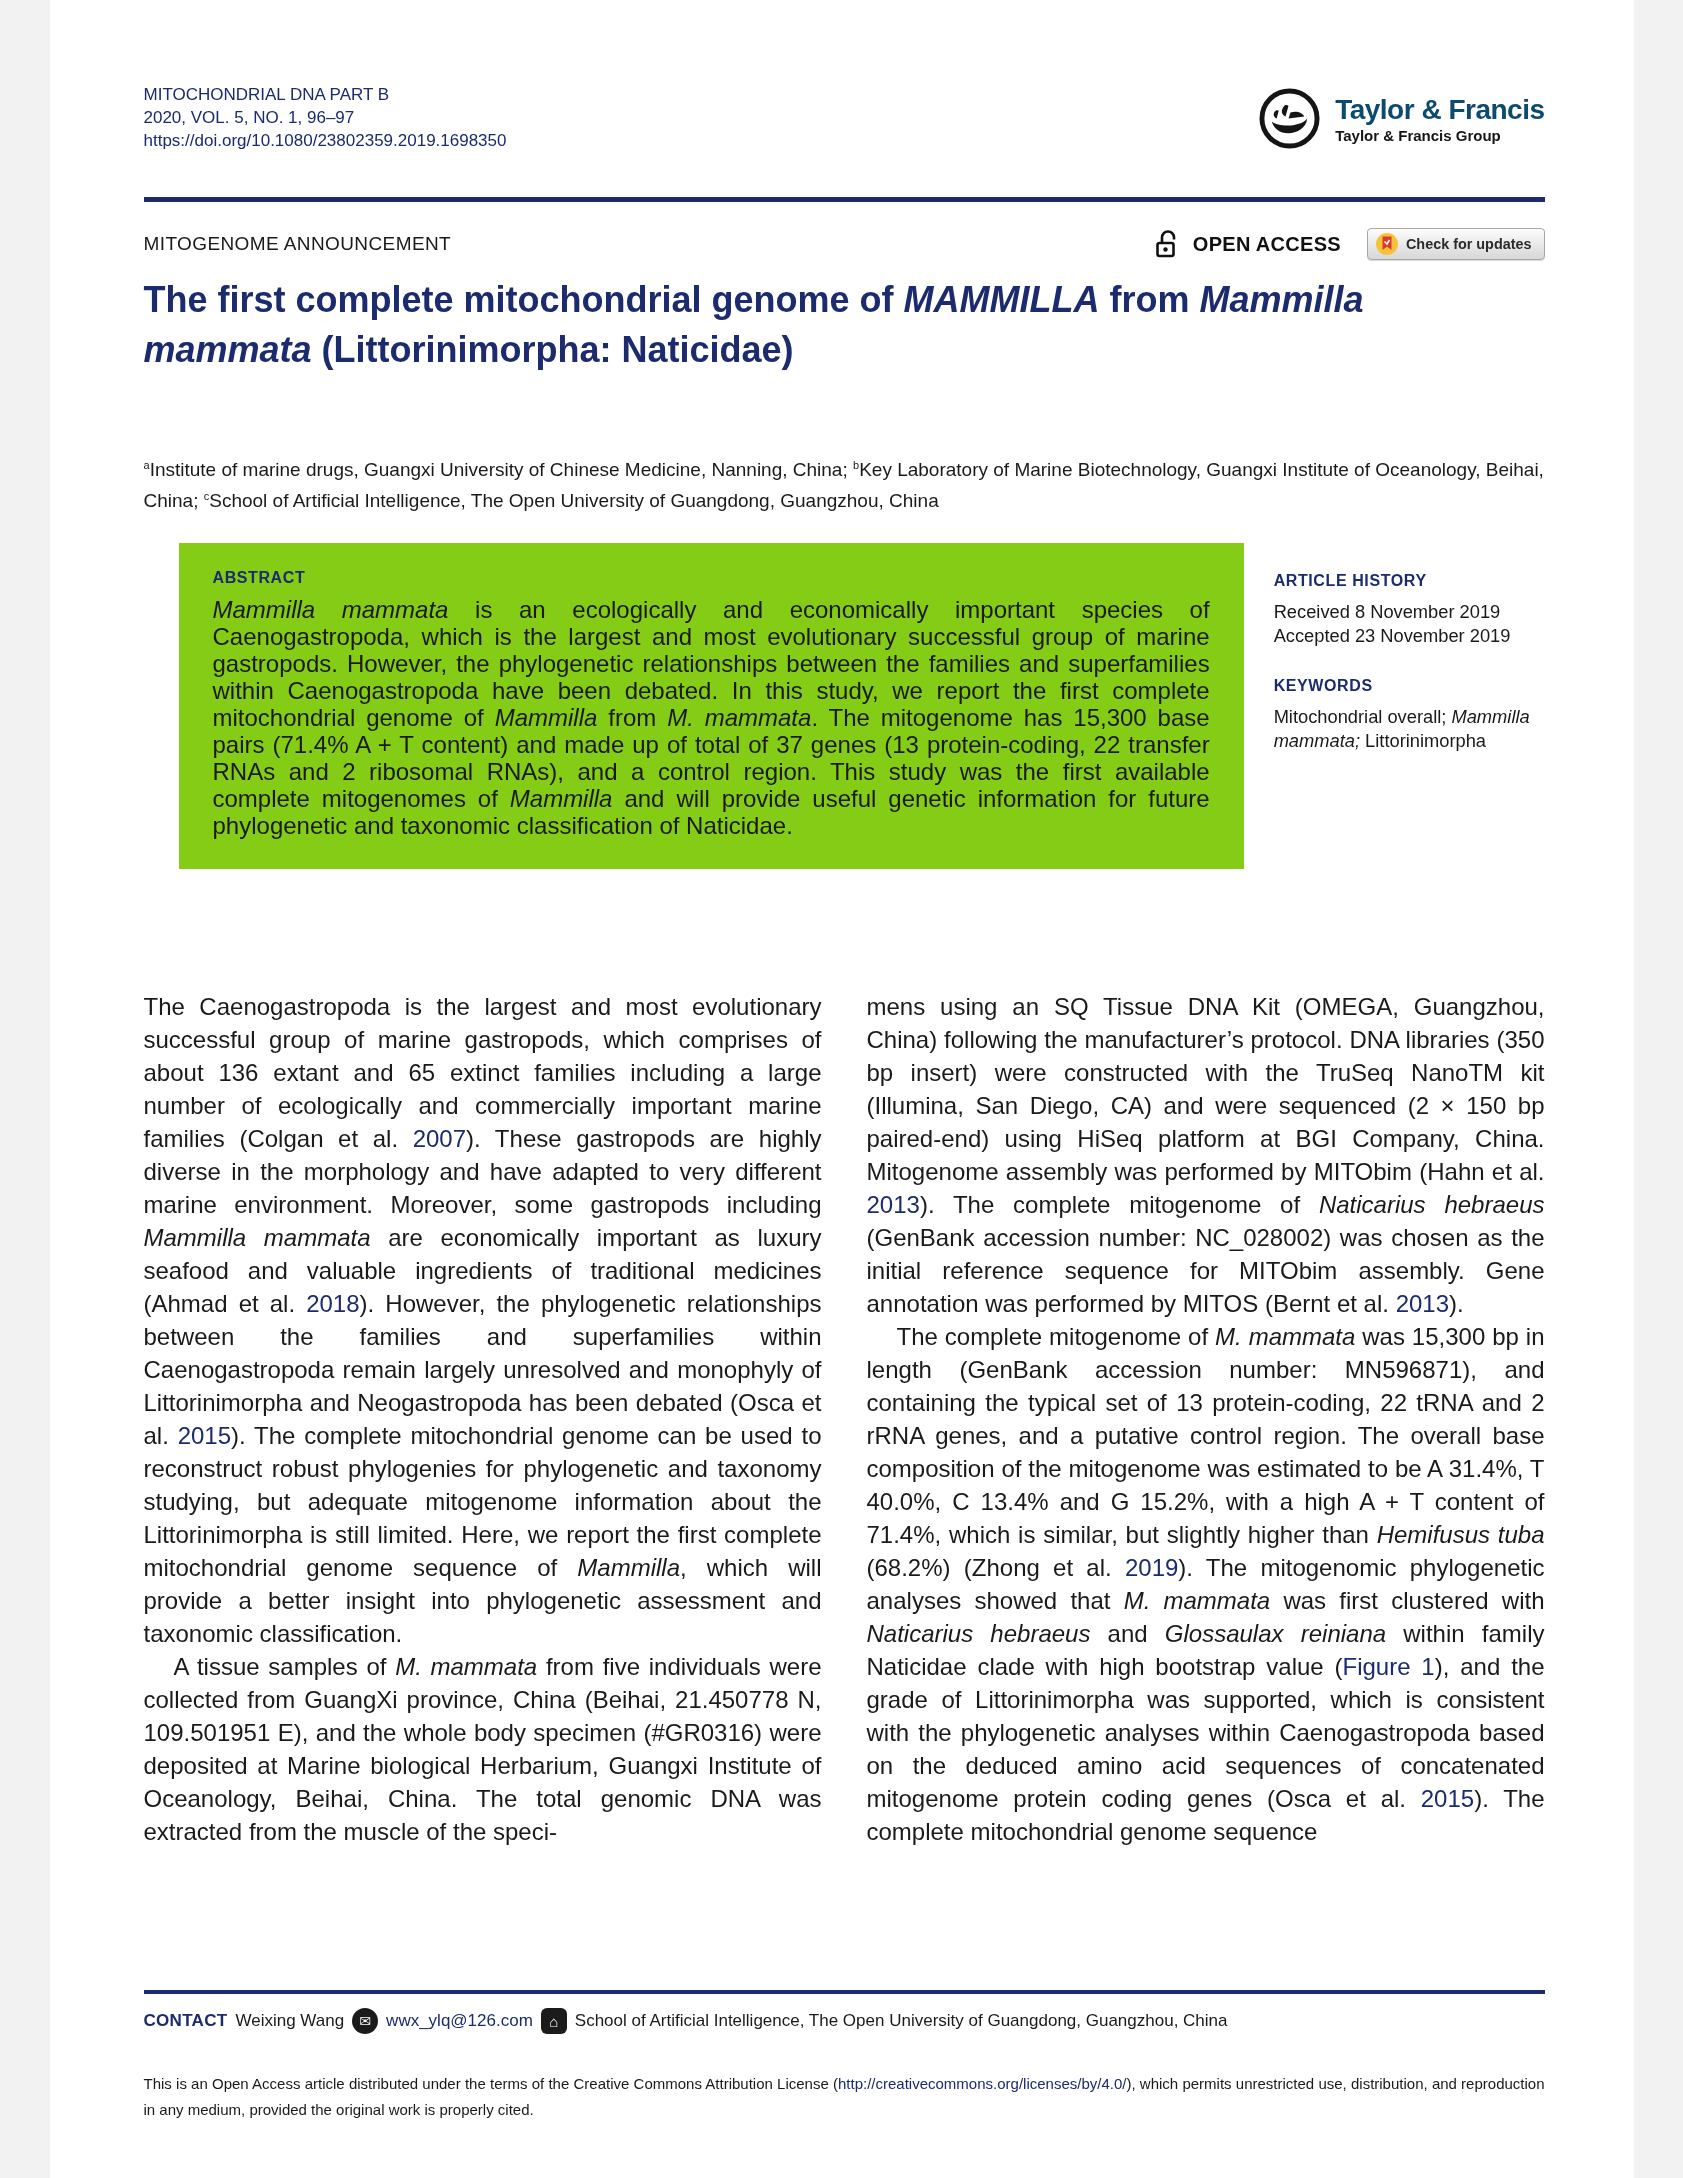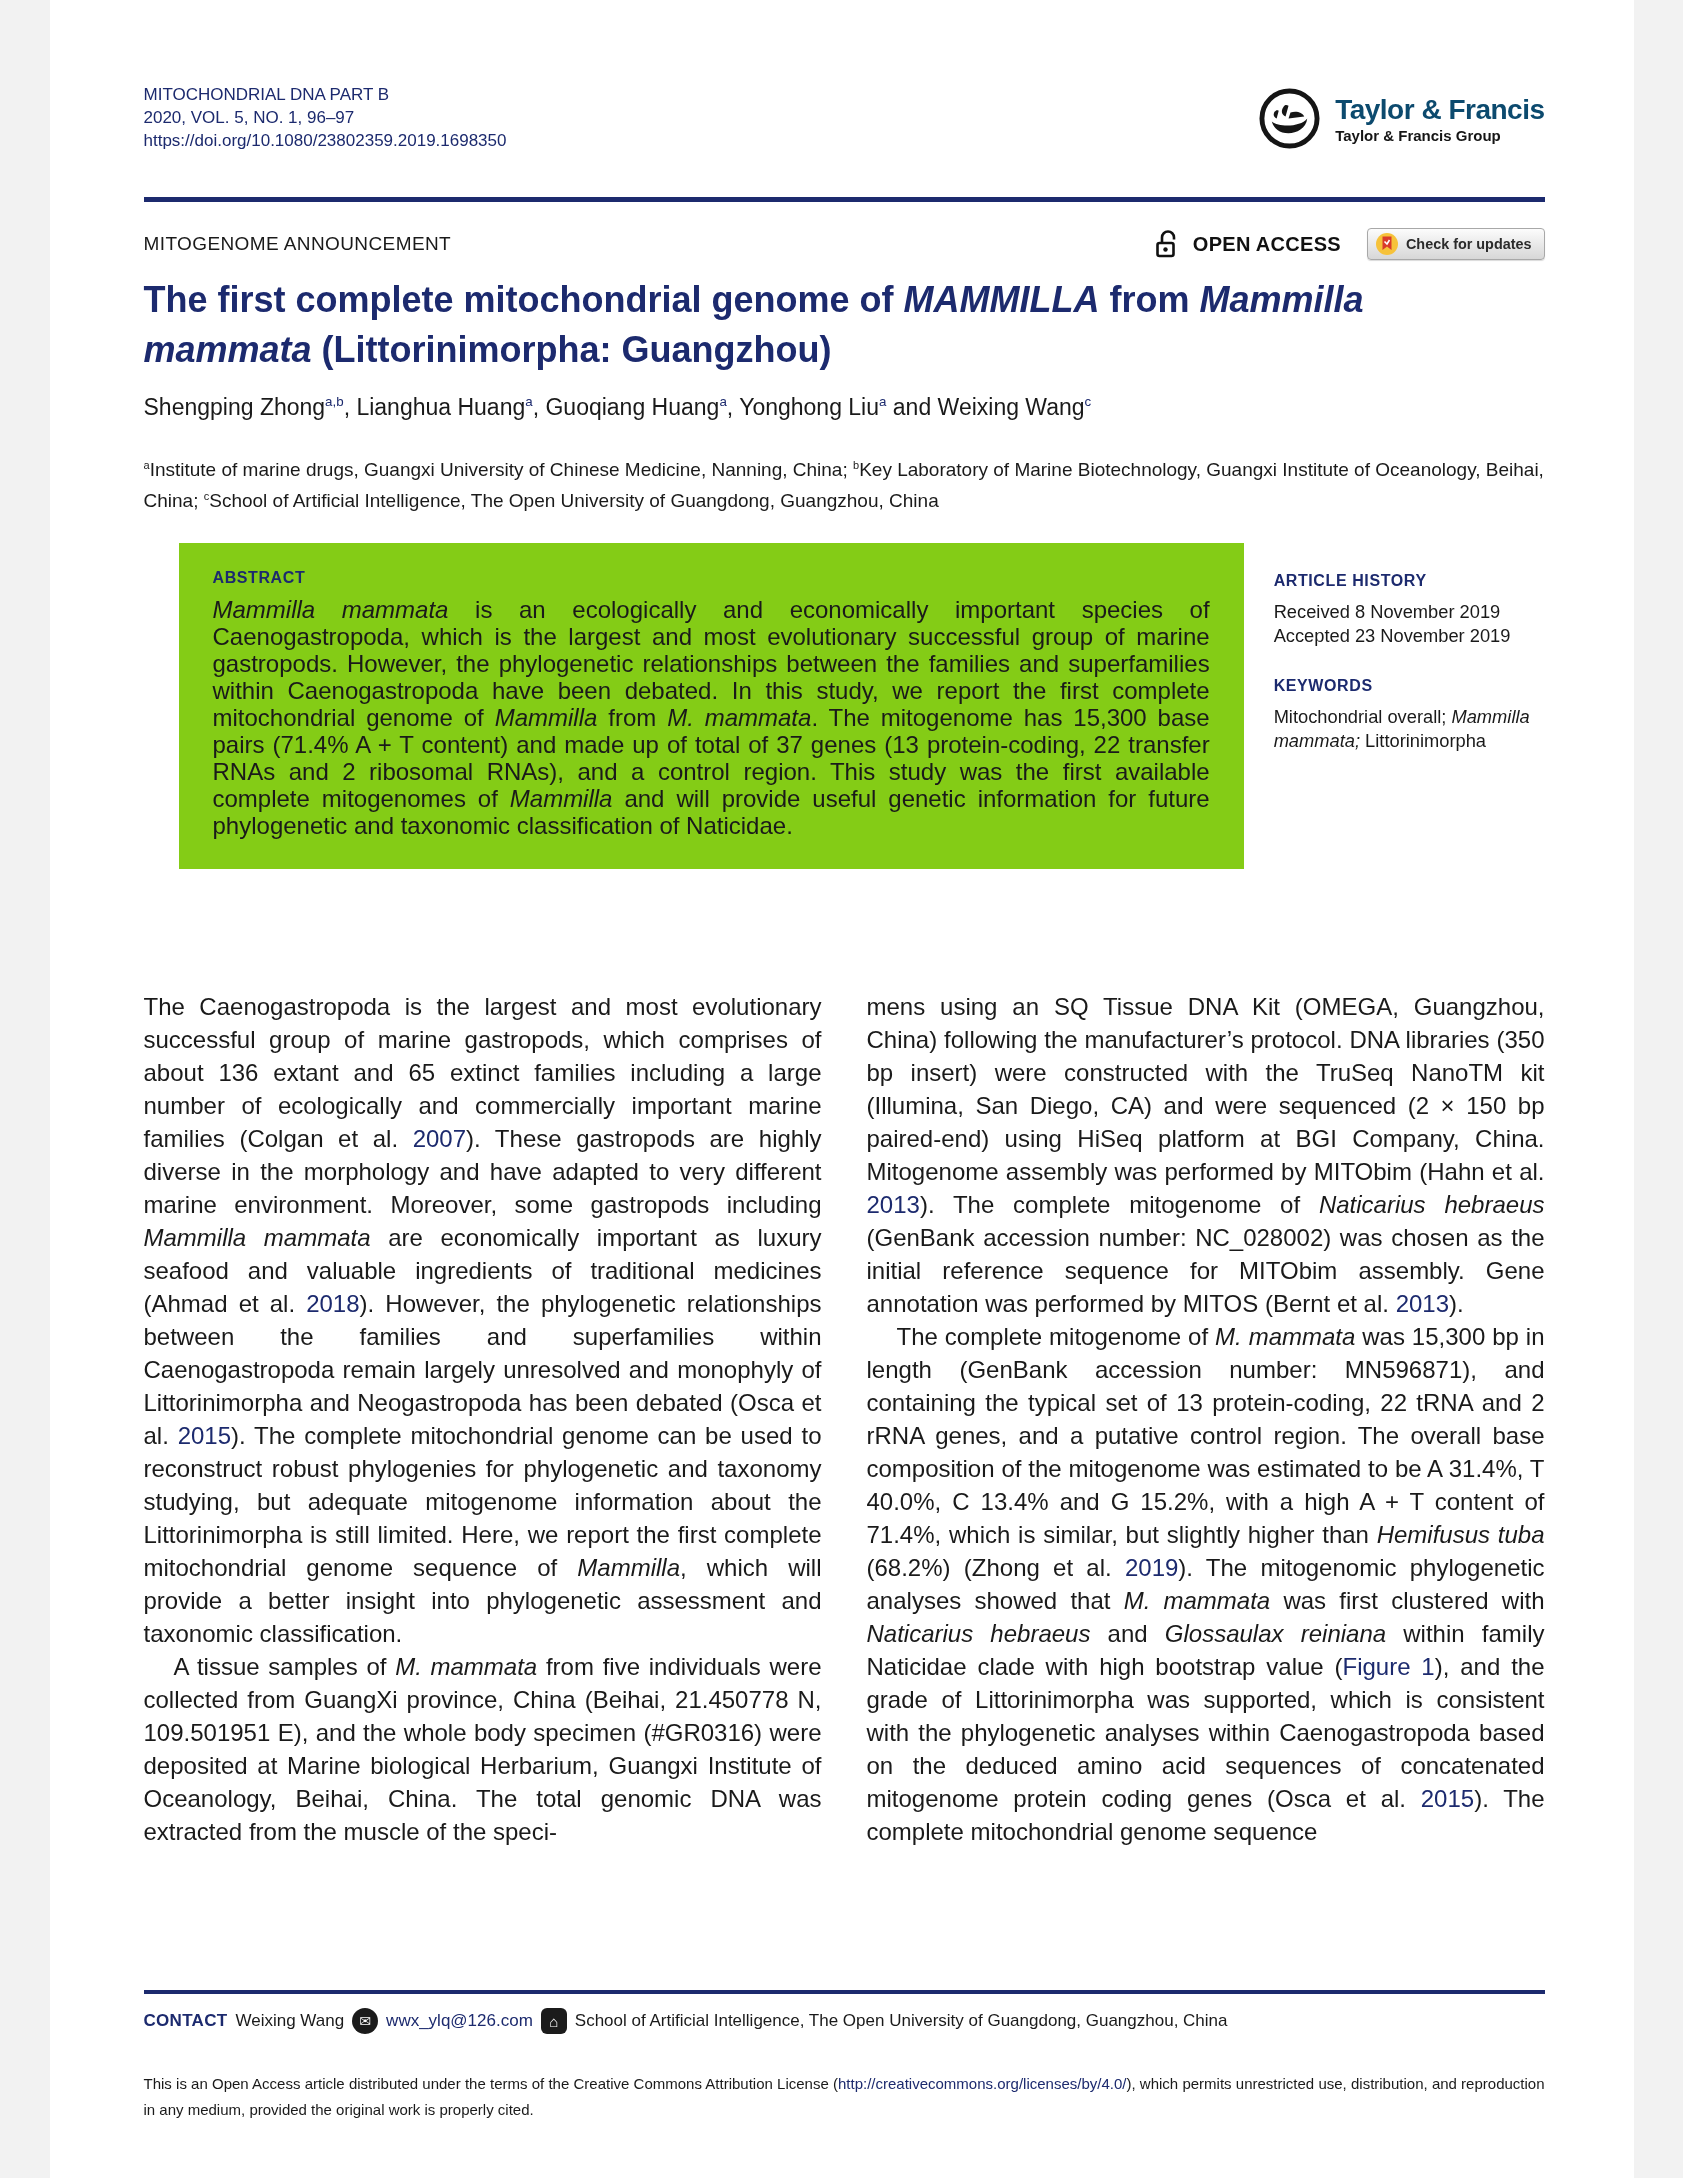--- a/index.html
+++ b/index.html
@@ -111,22 +111,21 @@
             <circle cx="11" cy="11" r="11" fill="#f6c23a"></circle>
             <path d="M6.5 3.5 h9 v13.5 l-4.5 -3.4 l-4.5 3.4 z" fill="#d93a2b"></path>
             <path d="M8.5 8.5 l2.5 2.5 l2.5 -4" fill="none" stroke="#ffffff" stroke-width="1.6"></path>
           </svg>
         </span>
         <span class="cb-label">Check for updates</span>
       </span>
     </div>
   </div>
 
-  <h1 class="title"><span>The first complete mitochondrial genome of </span><span class="it">MAMMILLA</span><span> from </span><span class="it">Mammilla mammata</span><span> (Littorinimorpha: Guangzhou)</span></h1>
-  <div class="authors"><span>Shengping Zhong</span><sup>a,b</sup><span>, Lianghua Huang</span><sup>a</sup><span>, Guoqiang Huang</span><sup>a</sup><span>, Yonghong Liu</span><sup>a</sup><span> and Weixing Wang</span><sup>c</sup></div>
+  <h1 class="title"><span>The first complete mitochondrial genome of </span><span class="it">MAMMILLA</span><span> from </span><span class="it">Mammilla mammata</span><span> (Littorinimorpha: Naticidae)</span></h1>
   <div class="affiliations"><sup>a</sup><span>Institute of marine drugs, Guangxi University of Chinese Medicine, Nanning, China; </span><sup>b</sup><span>Key Laboratory of Marine Biotechnology, Guangxi Institute of Oceanology, Beihai, China; </span><sup>c</sup><span>School of Artificial Intelligence, The Open University of Guangdong, Guangzhou, China</span></div>
 
   <section class="abstract-row">
     <div class="abstract-box">
       <div class="abs-heading">ABSTRACT</div>
       <p class="abs-text"><span class="it">Mammilla mammata</span><span> is an ecologically and economically important species of Caenogastropoda, which is the largest and most evolutionary successful group of marine gastropods. However, the phylogenetic relationships between the families and superfamilies within Caenogastropoda have been debated. In this study, we report the first complete mitochondrial genome of </span><span class="it">Mammilla</span><span> from </span><span class="it">M. mammata</span><span>. The mitogenome has 15,300 base pairs (71.4% A + T content) and made up of total of 37 genes (13 protein-coding, 22 transfer RNAs and 2 ribosomal RNAs), and a control region. This study was the first available complete mitogenomes of </span><span class="it">Mammilla</span><span> and will provide useful genetic information for future phylogenetic and taxonomic classification of Naticidae.</span></p>
     </div>
     <aside class="side">
       <div class="side-heading">ARTICLE HISTORY</div>
       <div>Received 8 November 2019</div>

